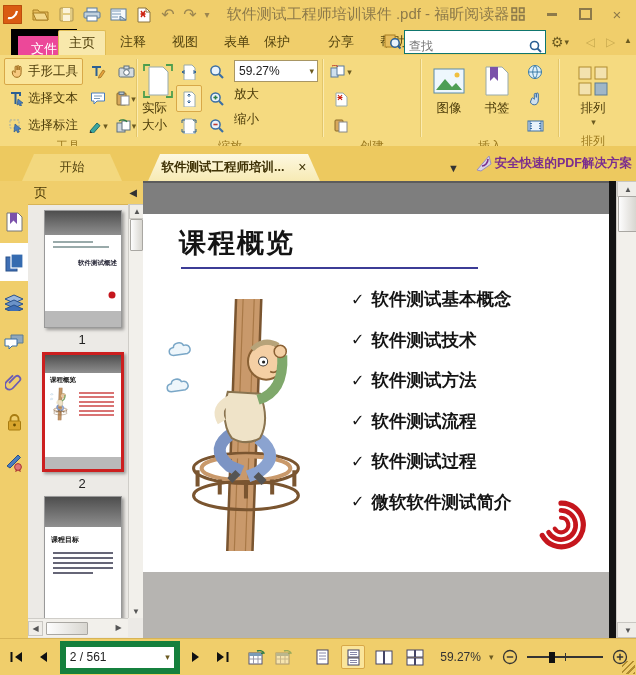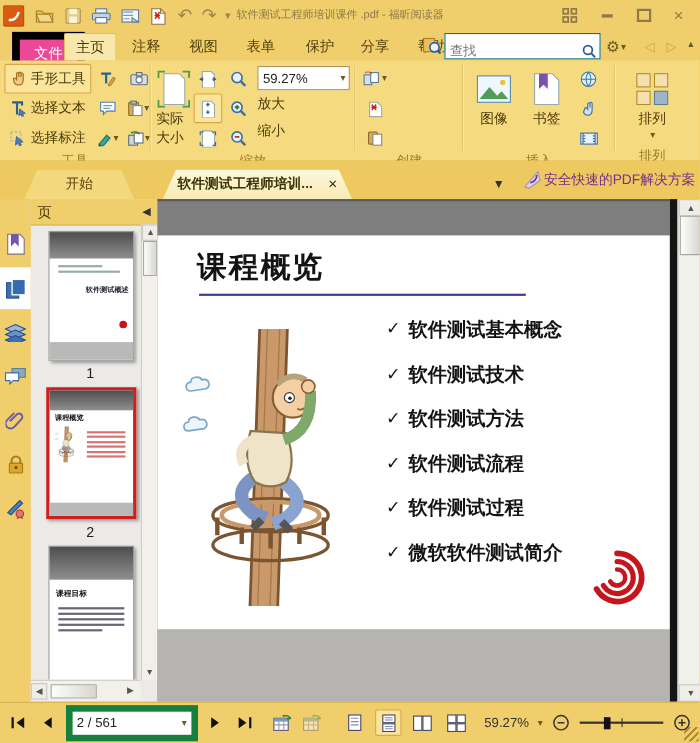--- a/index.html
+++ b/index.html
@@ -5,21 +5,21 @@
   html,body{margin:0;padding:0}
   body{width:636px;height:675px;position:relative;overflow:hidden;
        font-family:"Liberation Sans","DejaVu Sans",sans-serif;font-size:12px;color:#53430f;
        background:#F0CE6B;-webkit-font-smoothing:antialiased}
   svg{display:block}
 
   
   #titlebar{position:absolute;left:0;top:0;width:636px;height:28px;background:#F0CE6B}
   .qat{position:absolute;top:4px;display:flex;align-items:center;justify-content:center;width:20px;height:20px;border-radius:2px}
   #win-title{position:absolute;left:215px;right:115px;top:0;height:28px;line-height:28px;
-             color:#8d7a4a;font-size:10px;white-space:nowrap;overflow:hidden}
+             text-align:center;color:#8d7a4a;font-size:15px;white-space:nowrap;overflow:hidden}
   .winctl{position:absolute;top:5px;width:20px;height:18px;display:flex;align-items:center;justify-content:center;color:#8d7a4a;font-size:13px}
   .minbar{width:10px;height:3px;background:#8d7a4a}
   .restbox{width:9px;height:8px;border:2px solid #8d7a4a}
   .glyph{color:#9a8550}
 
   
   #menurow{position:absolute;left:0;top:28px;width:636px;height:27px;background:#F0CE6B}
   #file-btn{position:absolute;left:11px;top:1px;width:52px;height:25px;background:#ec4899;color:#fff;
             text-align:center;line-height:25px;font-size:13px;border:7px solid #000000}
   .mtab{position:absolute;top:2px;height:24px;line-height:24px;padding:0 10px;font-size:13px;color:#53430f}
@@ -44,21 +44,21 @@
   #zoom-combo{width:78px;height:20px;background:#fff;border:1px solid #A89664;display:flex;align-items:center;font-size:12px;color:#222;padding-left:4px;margin:2px 0 0 2px}
   #zoom-combo .caret{margin-left:auto;margin-right:3px}
   .zlabel{font-size:12.5px;color:#4a3a08;line-height:25px;padding-left:2px}
 
   
   #tabbar{position:absolute;left:0;top:146px;width:636px;height:35px;background:#EDC95F}
   .dtab{position:absolute;top:8px;height:27px;line-height:27px;font-size:12.5px;color:#53430f;text-align:center;
         clip-path:polygon(12px 0,calc(100% - 12px) 0,100% 100%,0 100%);background:#F3D87E}
   .dtab.active{background:linear-gradient(#FDF8E0,#F7EAB4);font-weight:bold;color:#3f3206;display:flex;align-items:center;justify-content:center;gap:14px}
   #tab-caret{position:absolute;left:448px;top:16px;font-size:11px;color:#333}
-  #promo{position:absolute;right:4px;top:8px;display:flex;align-items:center;gap:3px;color:#7B2E8E;font-weight:normal;font-size:12.5px}
+  #promo{position:absolute;right:4px;top:8px;display:flex;align-items:center;gap:3px;color:#7B2E8E;font-weight:bold;font-size:12.5px}
 
   
   #leftstrip{position:absolute;left:0;top:181px;width:28px;height:457px;background:#F0CE6B}
   .strip-ic{position:absolute;left:0;width:28px;height:38px;display:flex;align-items:center;justify-content:center}
   .strip-ic.sel{background:#fff}
 
   
   #thumbpanel{position:absolute;left:28px;top:181px;width:115px;height:457px;background:#ECEAE6;border-right:1px solid #C9B97E}
   #panel-head{position:absolute;left:0;top:0;width:115px;height:23px;background:#F0CE6B;border-bottom:1px solid #D8B456;line-height:23px}
   #panel-head .t{position:absolute;left:6px;font-size:13px;color:#4a3a08}
@@ -172,21 +172,21 @@
     </div>
   <div class="winctl" style="left:607px;font-size:15px">×</div>
 </div>
 
 <div id="menurow">
   <div id="file-btn">文件</div>
   <div class="mtab active" style="left:58px">主页</div>
   <div class="mtab" style="left:110px">注释</div>
   <div class="mtab" style="left:162px">视图</div>
   <div class="mtab" style="left:214px">表单</div>
-  <div class="mtab" style="left:268px">保护</div>
+  <div class="mtab" style="left:254px">保护</div>
   <div class="mtab" style="left:318px">分享</div>
   <div class="mtab" style="left:370px">帮助</div>
   <div class="mini" style="position:absolute;left:384px;top:5px">
     <svg width="17" height="17">
         <rect x="1" y="2" width="10" height="12" fill="#E7BD5D" stroke="#A87F25"></rect>
         <circle cx="11" cy="10" r="4.2" fill="#eaf3fb" stroke="#2b5f93" stroke-width="1.5"></circle>
         <line x1="14" y1="13" x2="16.5" y2="15.5" stroke="#2b5f93" stroke-width="2"></line>
       </svg>
   </div>
   <div id="search-wrap">

